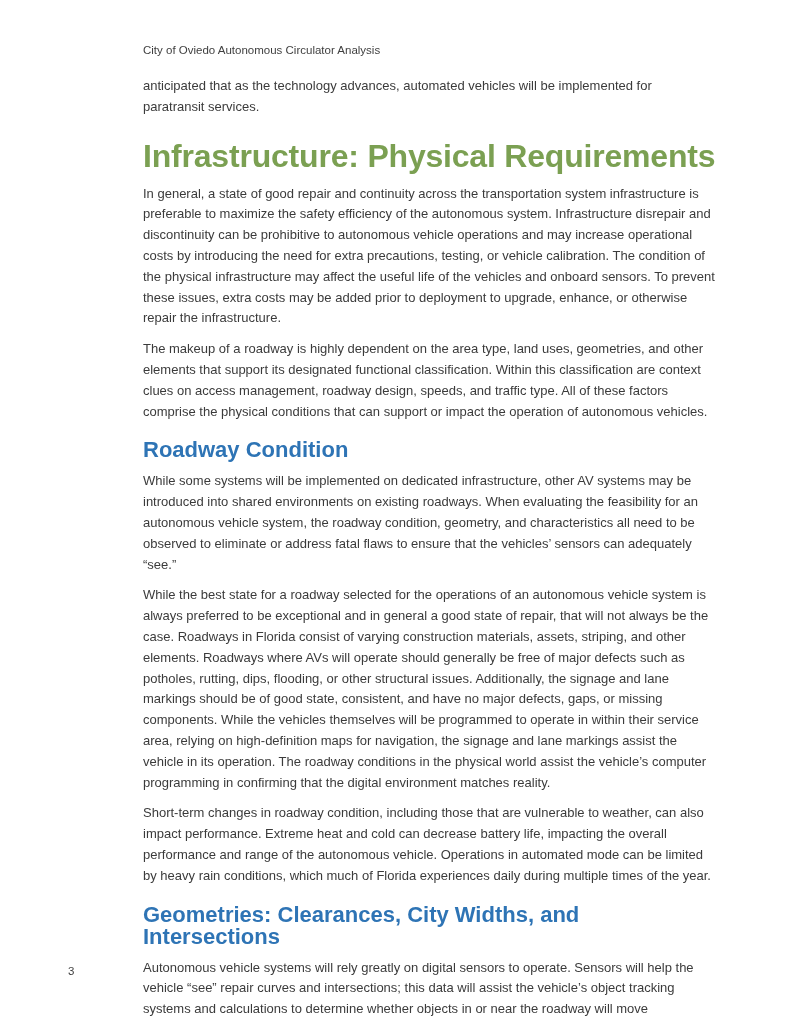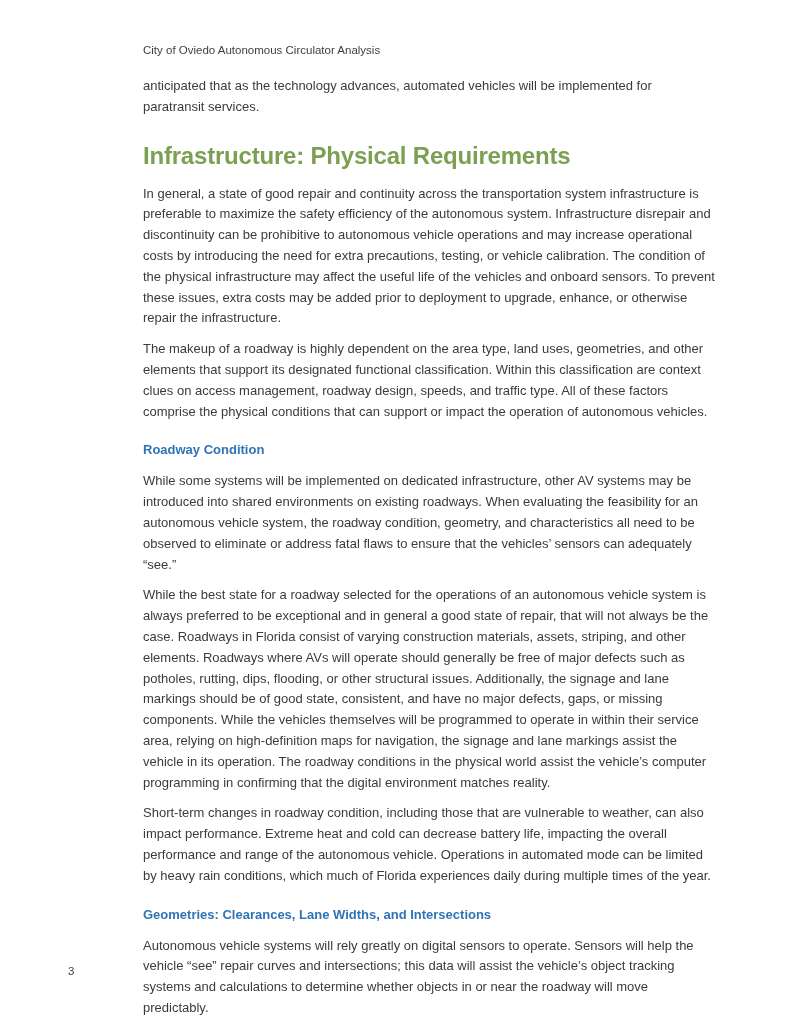--- a/index.html
+++ b/index.html
@@ -30,29 +30,29 @@
     margin: 0 0 18px 0;
   }
   p.body-para {
     font-size: 13px;
     line-height: 20.8px;
     margin: 0 4px 10px 0;
     color: #3b3b3b;
     text-align: left;
   }
   h1.doc-h1 {
-    font-size: 24px;
+    font-size: 32px;
     line-height: 32px;
     font-weight: 700;
     color: #7ba052;
     margin: 22px 0 12px 0;
     letter-spacing: -0.2px;
   }
   h2.doc-h2 {
-    font-size: 13px;
+    font-size: 22px;
     line-height: 22px;
     font-weight: 700;
     color: #2e74b5;
     margin: 17px 0 10px 0;
   }
   .page-number {
     position: absolute;
     left: 68px;
     top: 965px;
     font-size: 11.5px;
@@ -76,20 +76,20 @@
     <p class="body-para">The makeup of a roadway is highly dependent on the area type, land uses, geometries, and other elements that support its designated functional classification. Within this classification are context clues on access management, roadway design, speeds, and traffic type. All of these factors comprise the physical conditions that can support or impact the operation of autonomous vehicles.</p>
 
     <h2 class="doc-h2">Roadway Condition</h2>
 
     <p class="body-para">While some systems will be implemented on dedicated infrastructure, other AV systems may be introduced into shared environments on existing roadways. When evaluating the feasibility for an autonomous vehicle system, the roadway condition, geometry, and characteristics all need to be observed to eliminate or address fatal flaws to ensure that the vehicles’ sensors can adequately “see.”</p>
 
     <p class="body-para">While the best state for a roadway selected for the operations of an autonomous vehicle system is always preferred to be exceptional and in general a good state of repair, that will not always be the case. Roadways in Florida consist of varying construction materials, assets, striping, and other elements. Roadways where AVs will operate should generally be free of major defects such as potholes, rutting, dips, flooding, or other structural issues. Additionally, the signage and lane markings should be of good state, consistent, and have no major defects, gaps, or missing components. While the vehicles themselves will be programmed to operate in within their service area, relying on high-definition maps for navigation, the signage and lane markings assist the vehicle in its operation. The roadway conditions in the physical world assist the vehicle’s computer programming in confirming that the digital environment matches reality.</p>
 
     <p class="body-para">Short-term changes in roadway condition, including those that are vulnerable to weather, can also impact performance. Extreme heat and cold can decrease battery life, impacting the overall performance and range of the autonomous vehicle. Operations in automated mode can be limited by heavy rain conditions, which much of Florida experiences daily during multiple times of the year.</p>
 
-    <h2 class="doc-h2">Geometries: Clearances, Lane Widths, and Intersections</h2>
+    <h2 class="doc-h2">Geometries: Clearances, City Widths, and Intersections</h2>
 
     <p class="body-para">Autonomous vehicle systems will rely greatly on digital sensors to operate. Sensors will help the vehicle “see” repair curves and intersections; this data will assist the vehicle’s object tracking systems and calculations to determine whether objects in or near the roadway will move predictably.</p>
 
   </div>
 
   <div class="page-number">3</div>
 </div>
 
 </body></html>

